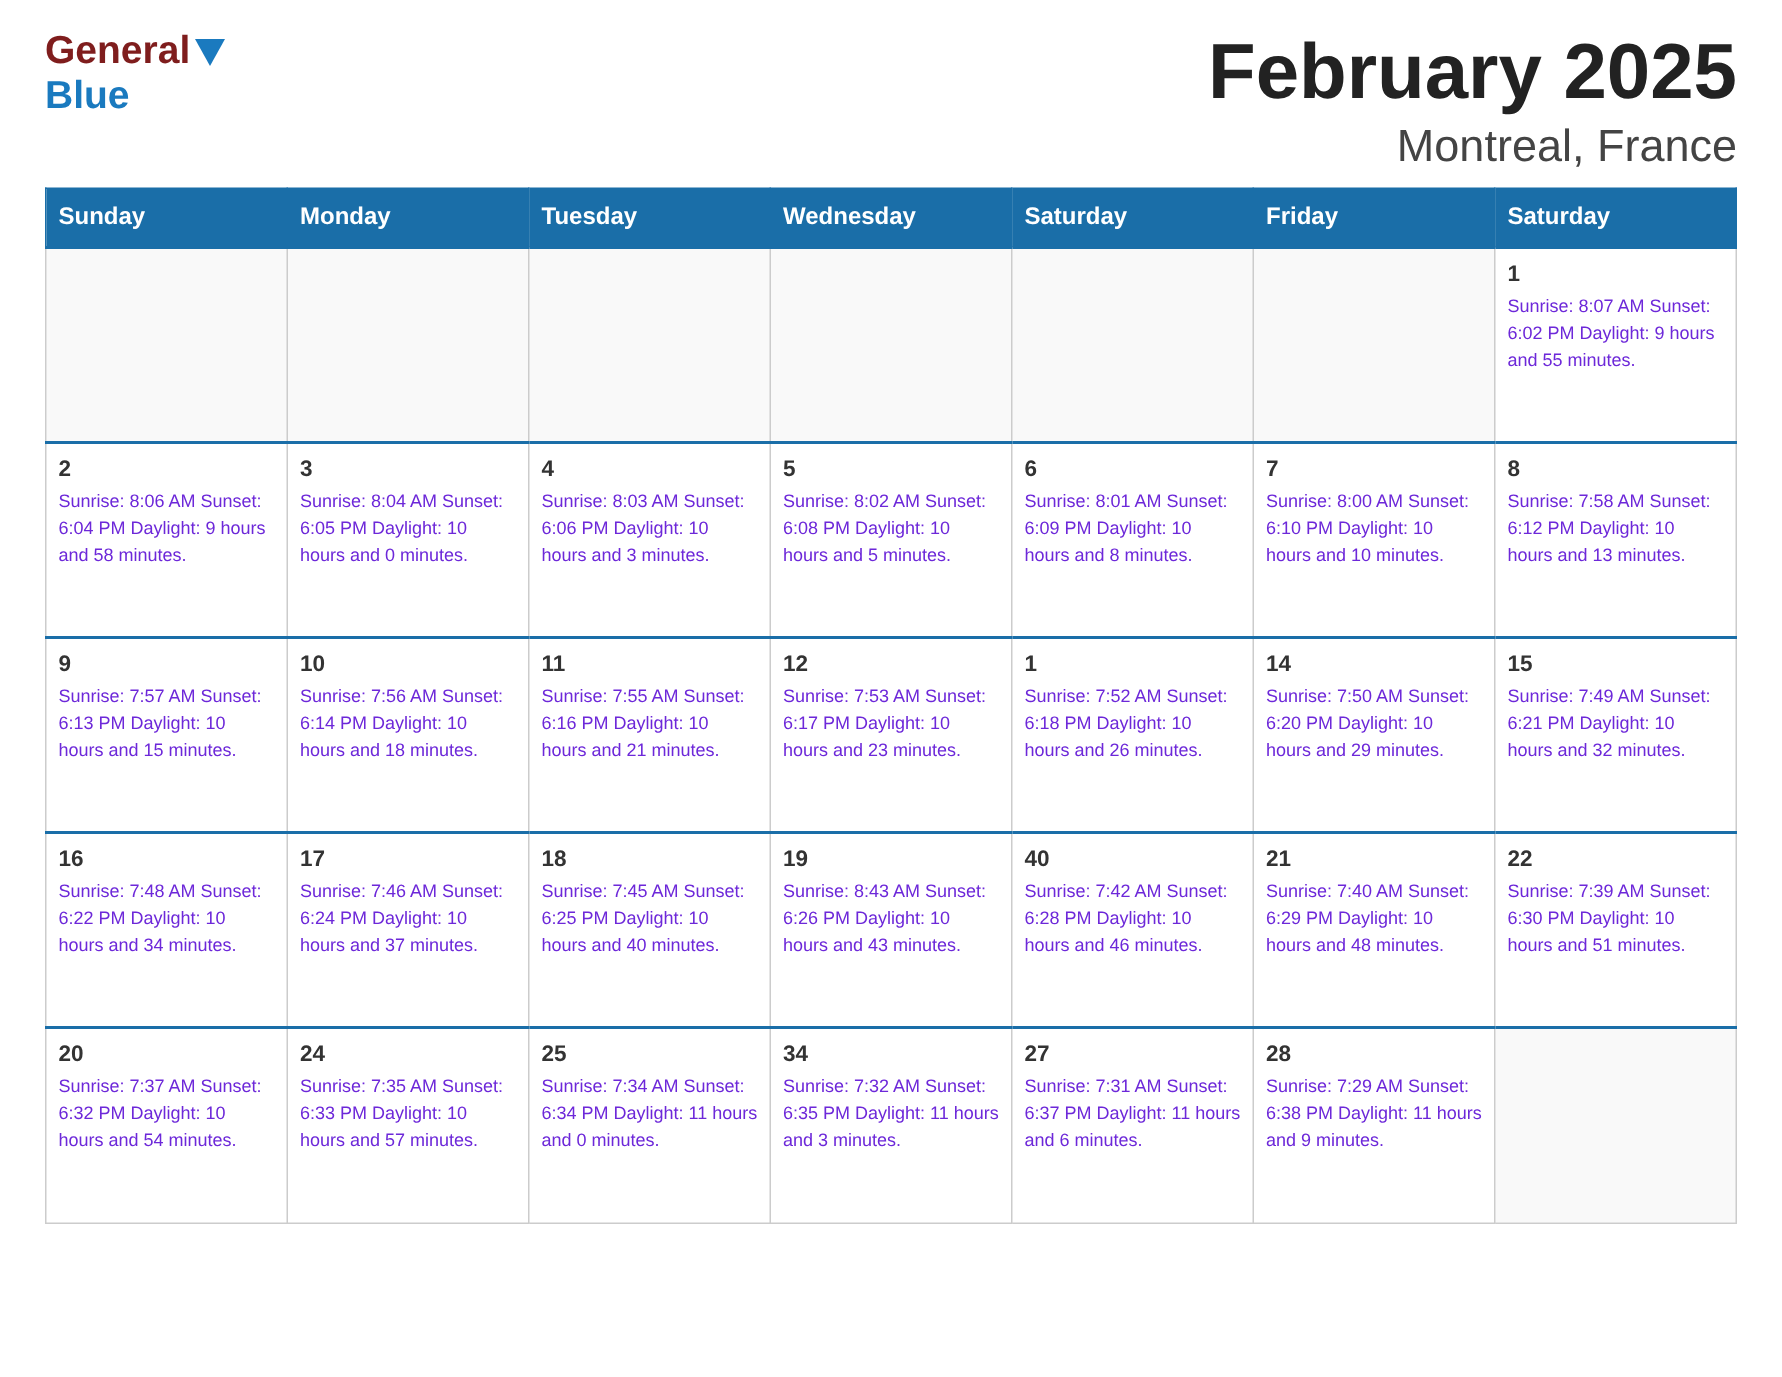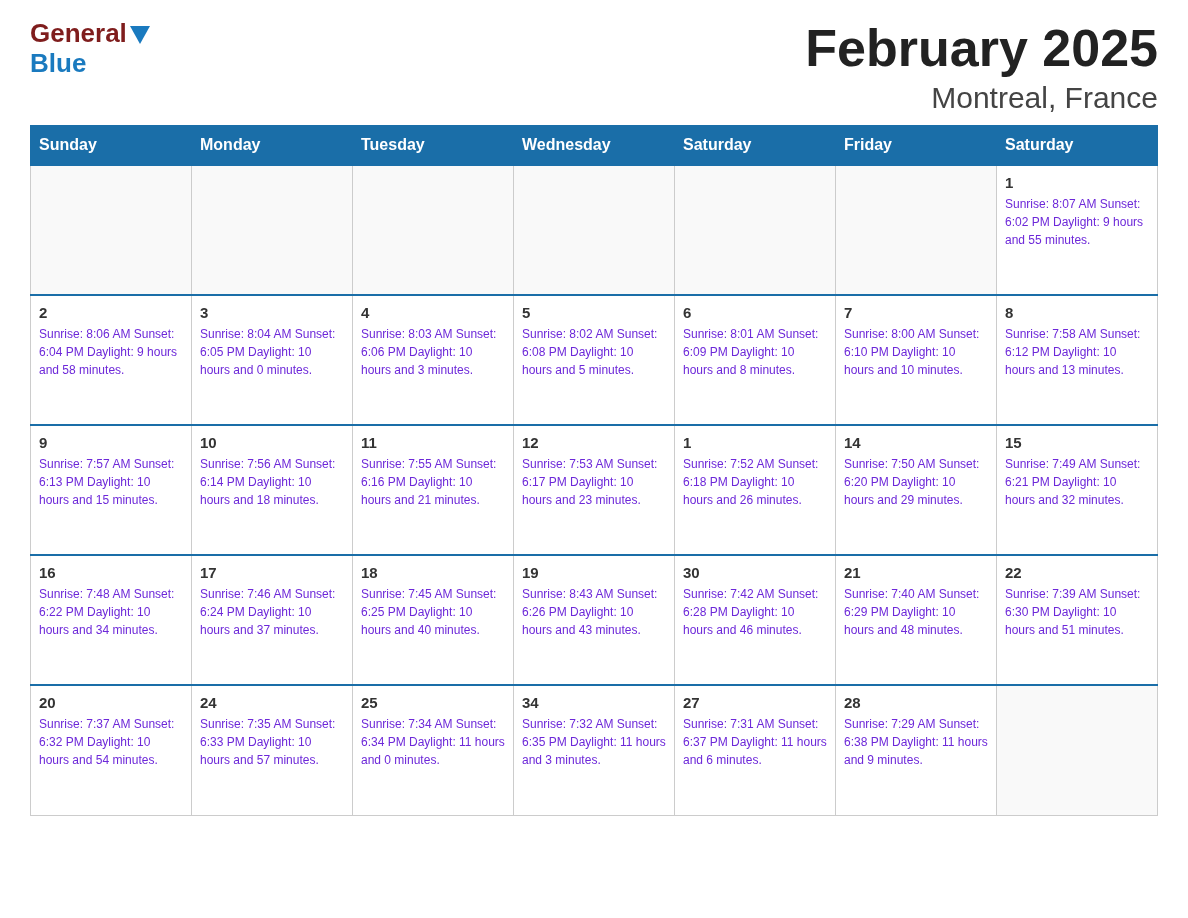--- a/index.html
+++ b/index.html
@@ -246,21 +246,21 @@
 Sunset: 6:25 PM
 Daylight: 10 hours and 40 minutes.</div>
         </td>
         <td>
           <span class="day-num">19</span>
           <div class="day-info">Sunrise: 8:43 AM
 Sunset: 6:26 PM
 Daylight: 10 hours and 43 minutes.</div>
         </td>
         <td>
-          <span class="day-num">30</span>
+          <span class="day-num">40</span>
           <div class="day-info">Sunrise: 7:42 AM
 Sunset: 6:28 PM
 Daylight: 10 hours and 46 minutes.</div>
         </td>
         <td>
           <span class="day-num">21</span>
           <div class="day-info">Sunrise: 7:40 AM
 Sunset: 6:29 PM
 Daylight: 10 hours and 48 minutes.</div>
         </td>

